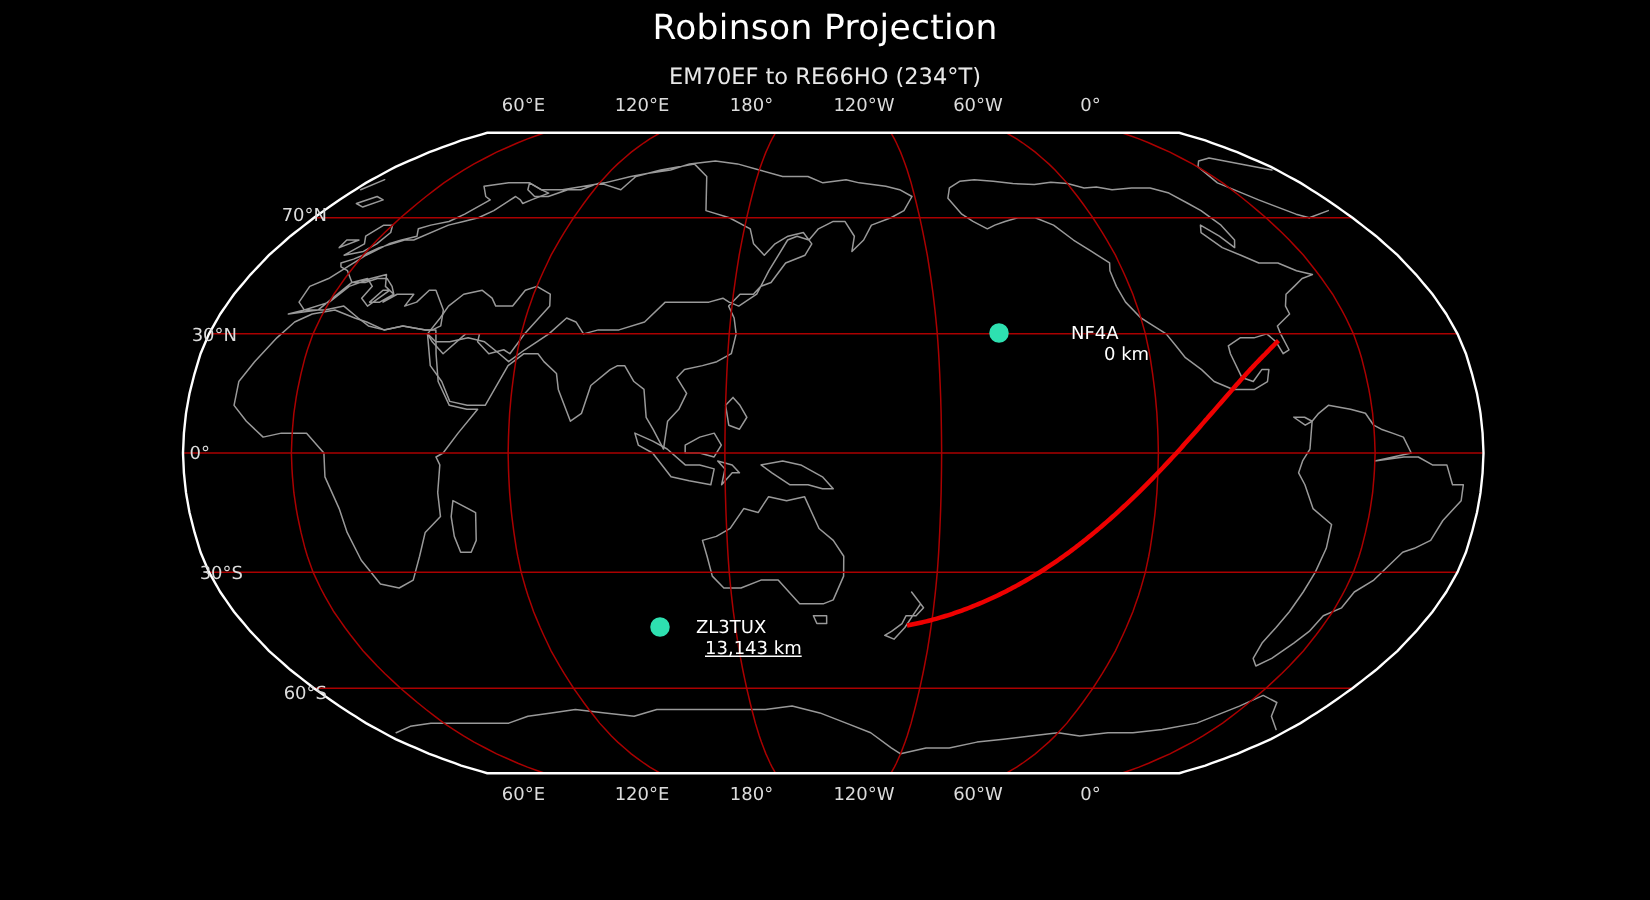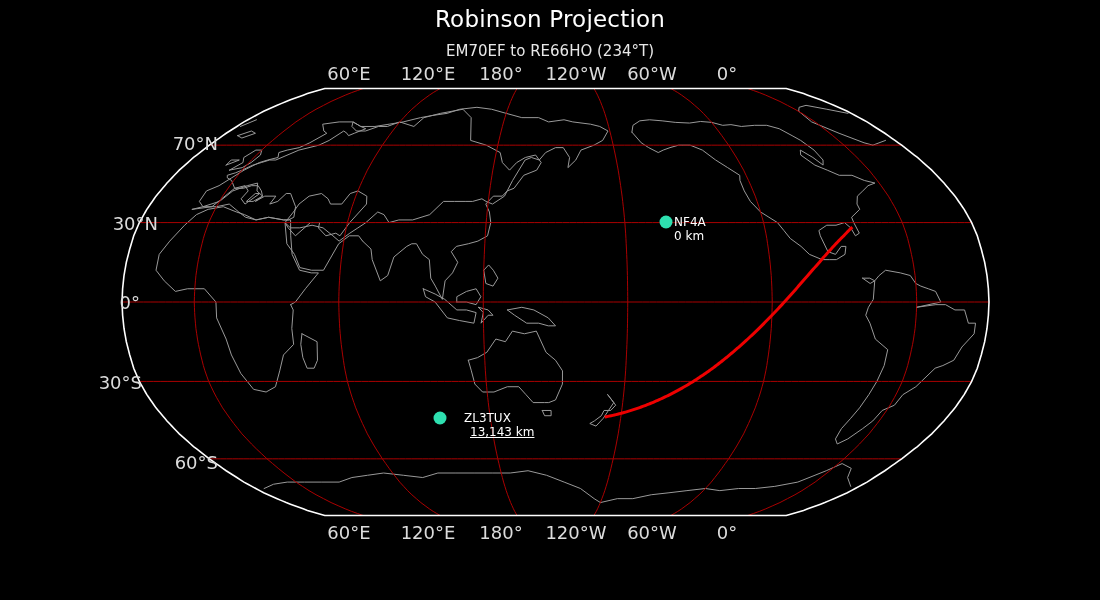--- a/index.html
+++ b/index.html
@@ -5,21 +5,21 @@
   html,body{margin:0;padding:0;background:#000;}
   body{width:1100px;height:600px;overflow:hidden;
        font-family:"DejaVu Sans","Liberation Sans",sans-serif;}
   #fig{position:relative;width:1100px;height:600px;background:#000;}
 
   #title{position:absolute;left:0;top:6px;width:1100px;text-align:center;
          color:#ffffff;font-size:23px;letter-spacing:.2px;}
   #subtitle{position:absolute;left:0;top:42px;width:1100px;text-align:center;
             color:#e8e8e8;font-size:15px;}
 
-  .tick{position:absolute;color:#dcdcdc;font-size:18px;white-space:nowrap;}
+  .tick{position:absolute;color:#dcdcdc;font-size:12px;white-space:nowrap;}
   .tick.top,.tick.bot{transform:translateX(-50%);}
   .tick.left{transform:translateY(-50%);text-align:right;}
 
   #mapsvg{position:absolute;left:0;top:0;}
 
   .mk-label{position:absolute;color:#ffffff;font-size:12px;white-space:nowrap;
             line-height:14px;text-shadow:0 0 2px #000;}
   .mk-sub{font-size:12px;}
 </style>
 </head>
@@ -100,27 +100,27 @@
       <div class="tick bot" style="left: 428px; top: 522px;">120°E</div>
       <div class="tick bot" style="left: 501px; top: 522px;">180°</div>
       <div class="tick bot" style="left: 576px; top: 522px;">120°W</div>
       <div class="tick bot" style="left: 652px; top: 522px;">60°W</div>
       <div class="tick bot" style="left: 727px; top: 522px;">0°</div>
     </div>
   <div id="ticks-left">
       <div class="tick left" style="top: 143px; left: 158px; width: 60px;">70°N</div>
       <div class="tick left" style="top: 223px; left: 98px; width: 60px;">30°N</div>
       <div class="tick left" style="top: 302px; left: 80px; width: 60px;">0°</div>
-      <div class="tick left" style="top: 382px; left: 82px; width: 60px;">30°S</div>
+      <div class="tick left" style="top: 382px; left: 102px; width: 60px;">30°S</div>
       <div class="tick left" style="top: 462px; left: 158px; width: 60px;">60°S</div>
     </div>
   <div id="marker-labels">
-      <div class="mk-label" style="left: 674px; top: 215px;">
+      <div class="mk-label" style="left: 714px; top: 215px;">
         <div>NF4A</div>
-        <div class="mk-sub" style="margin-left: 0;">0 km</div>
+        <div class="mk-sub" style="margin-left: 22px;">0 km</div>
       </div>
       <div class="mk-label" style="left: 448px; top: 411px; margin-left: 16px;">
         <div>ZL3TUX</div>
         <div class="mk-sub" style="margin-left: 6px; text-decoration: underline;">13,143 km</div>
       </div>
     </div>
 
 </div>
 
 </body></html>

